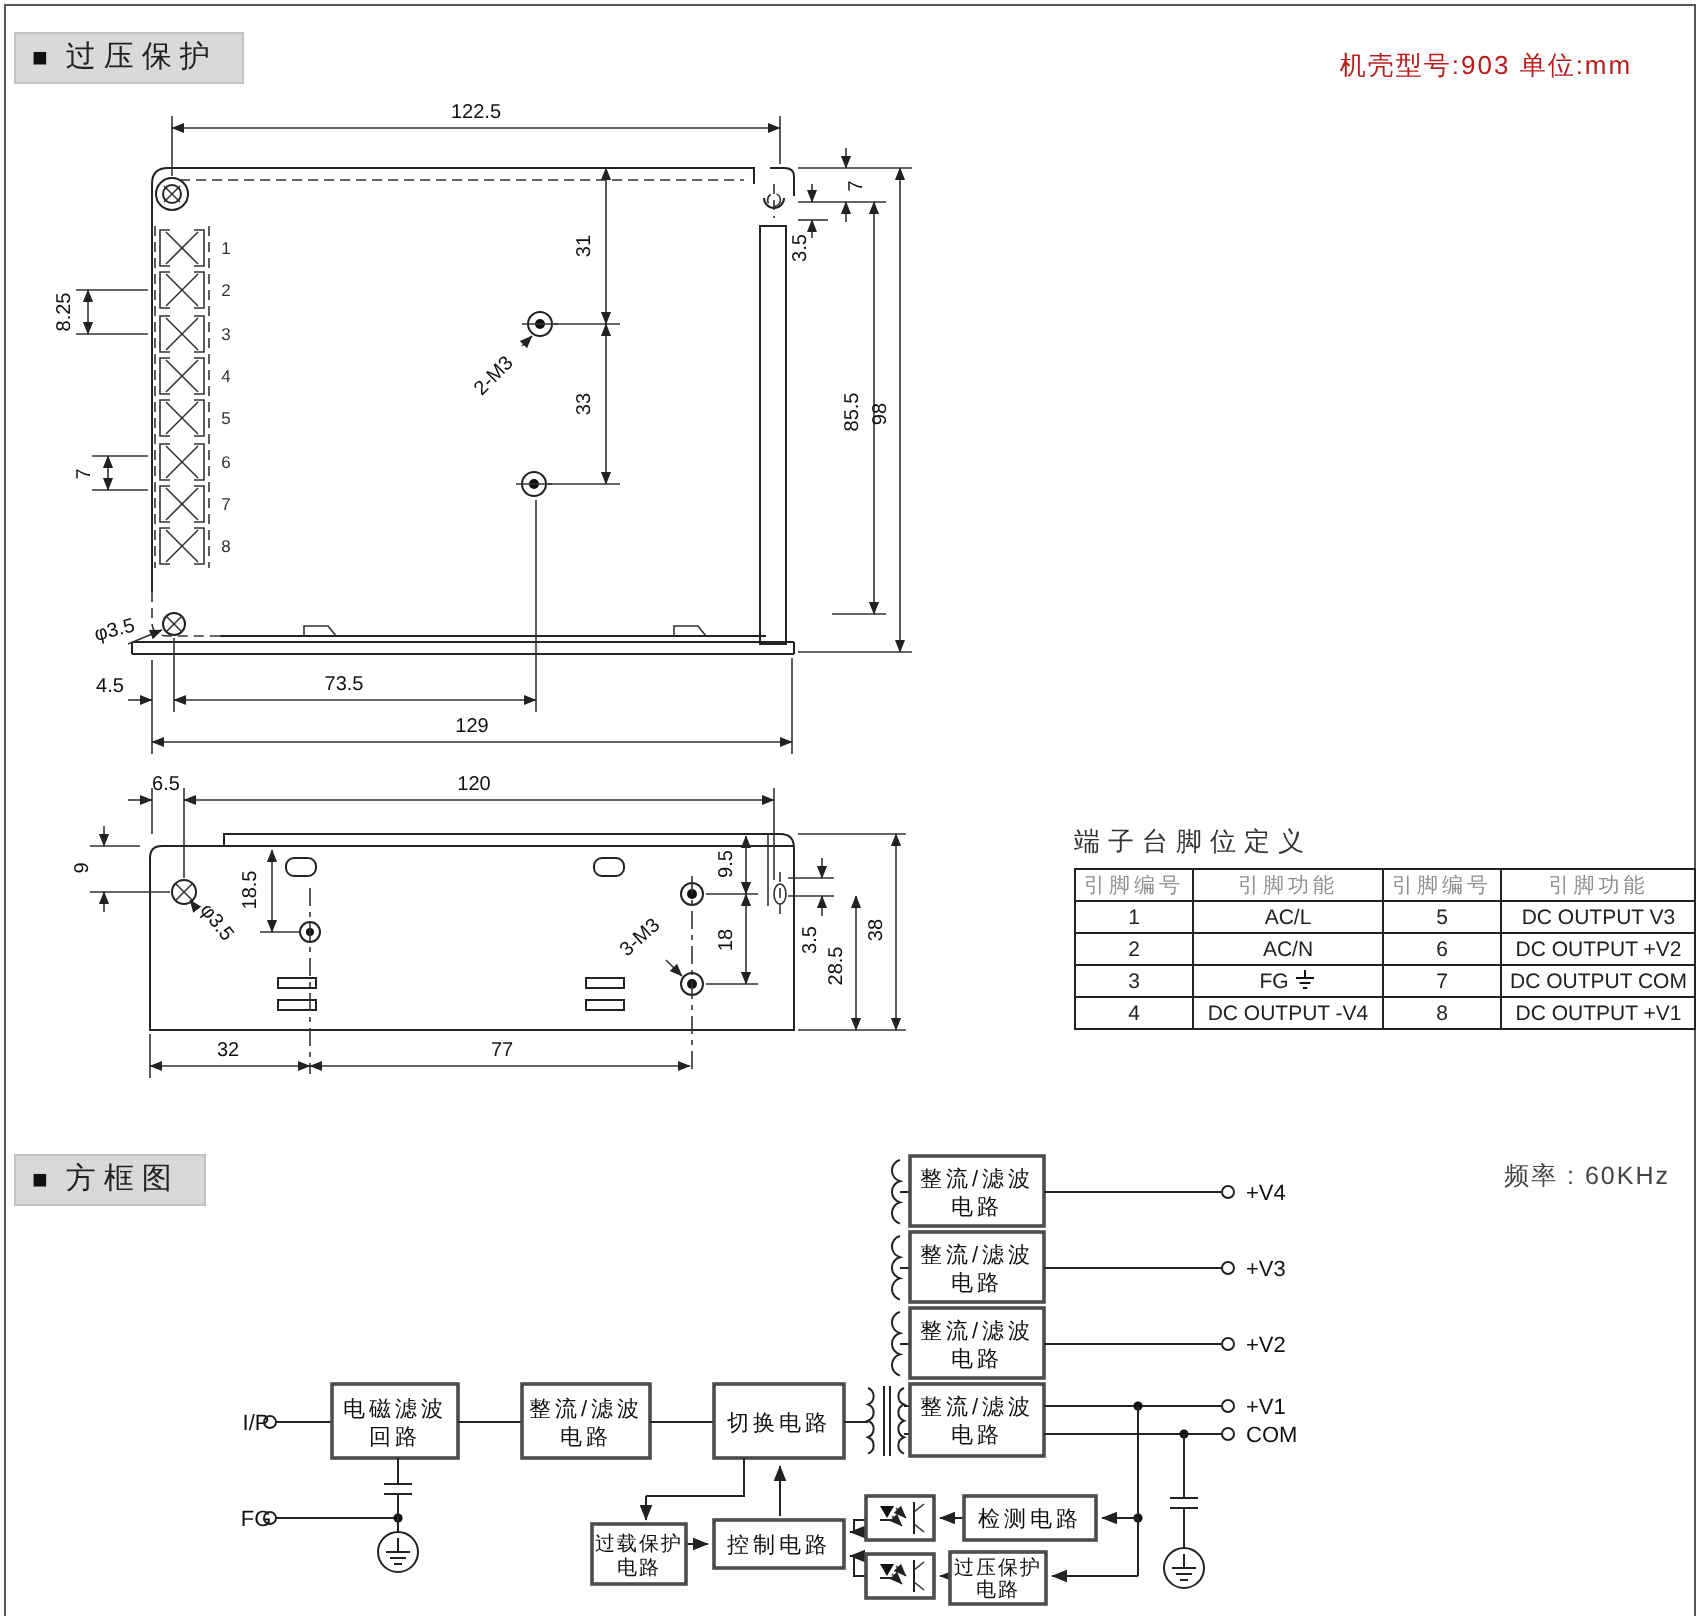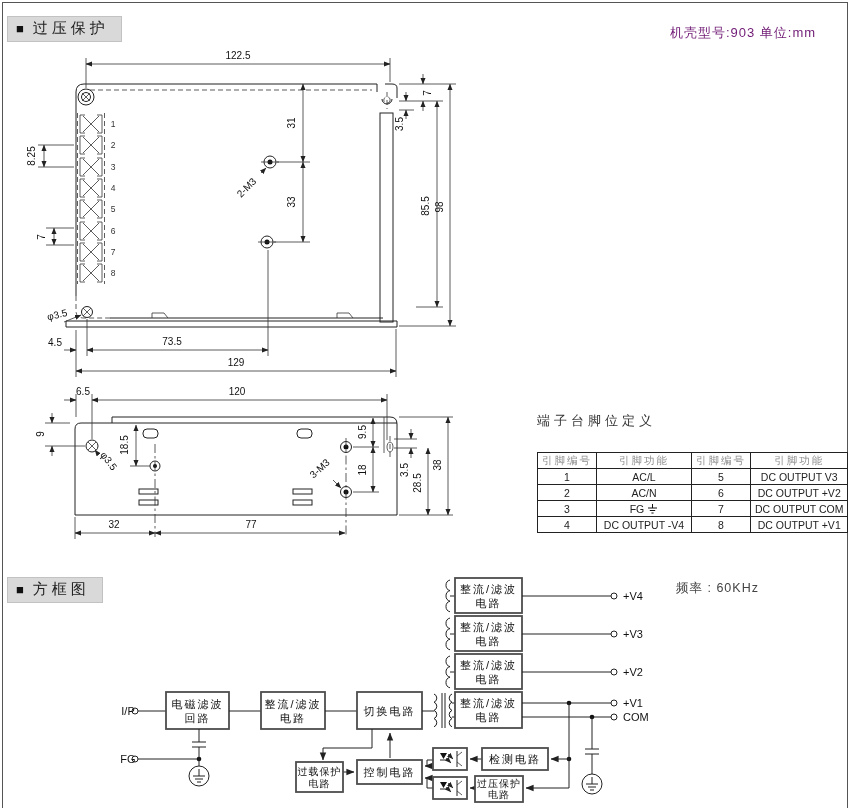--- a/index.html
+++ b/index.html
@@ -5,25 +5,25 @@
   html,body{margin:0;padding:0;background:#fff;font-family:"Liberation Sans",sans-serif;}
   #page{position:relative;width:851px;height:808px;background:#ffffff;overflow:hidden;}
   .frame{position:absolute;background:#555;}
   .sec-header{position:absolute;left:7px;display:flex;align-items:center;gap:9px;
     background:#d9d9d9;border:1px solid #c2c2c2;padding:2px 12px 3px 8px;
     font-size:15px;letter-spacing:4px;color:#222;}
   .sec-header .blt{font-size:13px;letter-spacing:0;color:#111;}
   #hdr1{top:16px;}
   #hdr2{top:577px;}
   #case-info{position:absolute;left:648px;top:24px;width:190px;font-size:13px;
-    letter-spacing:1px;color:#701a75;text-align:center;}
-  #freq{position:absolute;left:676px;top:580px;width:140px;font-size:12.5px;
-    letter-spacing:1px;color:#444;text-align:left;}
+    letter-spacing:1px;color:#b91c1c;text-align:center;}
+  #freq{position:absolute;left:695px;top:580px;width:140px;font-size:12.5px;
+    letter-spacing:1px;color:#444;text-align:right;}
   #pin-table-wrap{position:absolute;left:537px;top:412px;color:#222;}
-  #pin-table-title{font-size:13px;letter-spacing:4px;margin-bottom:22px;color:#333;}
+  #pin-table-title{font-size:13px;letter-spacing:4px;margin-bottom:4px;color:#333;}
   table.pins{border-collapse:collapse;font-size:10.5px;}
   table.pins th,table.pins td{border:1px solid #222;height:15px;text-align:center;
     padding:0 4px;white-space:nowrap;}
   table.pins th{color:#8f8f8f;font-weight:normal;letter-spacing:2px;width:auto;}
   .cw1{min-width:48px}.cw2{min-width:86px}.cw3{min-width:48px}.cw4{min-width:78px}
   svg{position:absolute;left:0;top:0;}
   .ln{stroke:#222;stroke-width:1;fill:none}
   .thin{stroke:#333;stroke-width:.8;fill:none}
   .dash{stroke-dasharray:5 3}
   .cl{stroke-dasharray:9 3 2.5 3}

